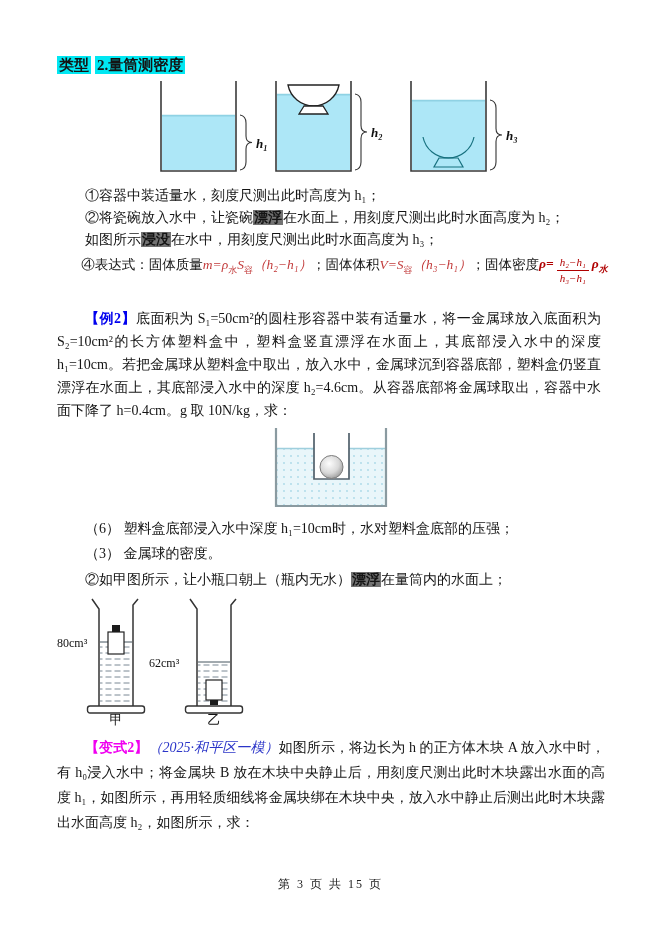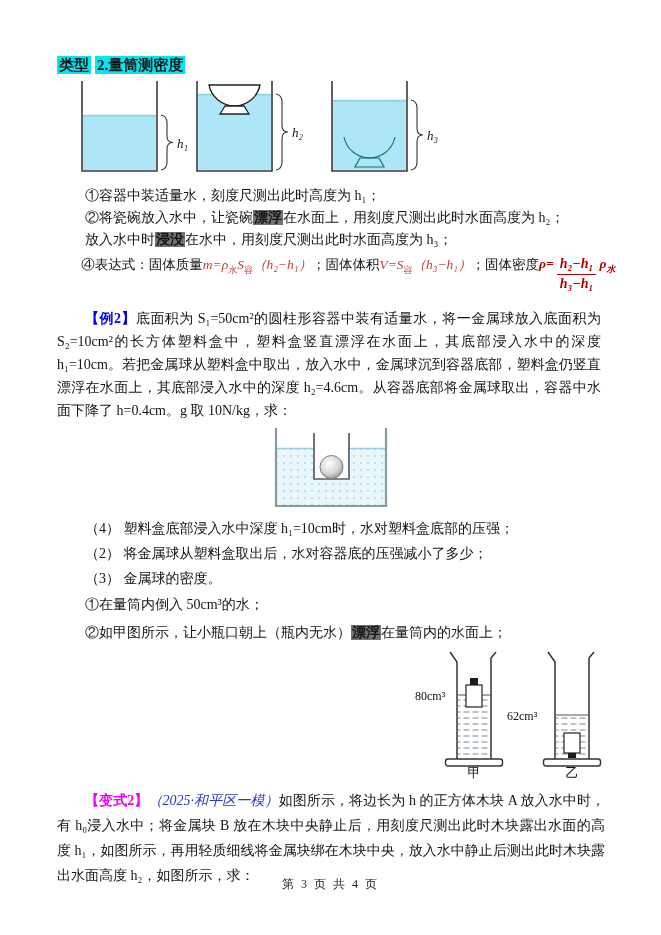--- a/index.html
+++ b/index.html
@@ -11,44 +11,44 @@
     padding:56px 56px 0 57px;
     font-family:"Liberation Serif","DejaVu Serif",serif;
     font-size:14px;color:#141414;
     overflow:hidden;
     border-radius:19px;
   }
   .heading{font-size:15px;font-weight:bold;margin:0 0 4px 0;}
   .hl-cyan{background:#00e7f2;padding:1px 2px;}
   .hl-cyan.first{margin-right:4px;}
   .hl-yellow{background:#737373;font-weight:bold;padding:0 1px;}
-  .fig-beakers{text-align:left;margin:2px 0 4px 0;}
+  .fig-beakers{text-align:center;margin:2px 0 4px 0;font-weight:bold;}
   .steps1 p{margin:0;line-height:22px;text-indent:2em;}
   .formula{
     display:flex;align-items:flex-start;white-space:nowrap;
     padding-left:1.8em;margin:5px 0 11px 0;min-height:40px;font-size:13.5px;
   }
   .math{font-style:italic;color:#c23a3a;font-family:"Liberation Serif","DejaVu Serif",serif;}
   .math sub{font-size:9px;font-style:normal;}
   .mathbold{font-style:italic;font-weight:bold;color:#b00000;}
   .mathbold sub{font-size:9px;}
-  .frac{display:inline-block;text-align:center;font-size:14px;line-height:1.2;
-        color:#b00000;font-weight:bold;font-style:italic;margin:0 3px;vertical-align:middle;}
+  .frac{display:inline-block;text-align:center;font-size:11px;line-height:1.2;
+        color:#b00000;font-weight:normal;font-style:italic;margin:0 3px;vertical-align:middle;}
   .frac .num{display:block;border-bottom:1.4px solid #b00000;padding:0 3px 1px 3px;}
   .frac .den{display:block;padding:1px 3px 0 3px;}
   .para{margin:3px 4px 0 0;line-height:23px;text-align:justify;text-indent:2em;}
   .lbl-blue{color:#0000ee;font-weight:bold;}
   .lbl-magenta{color:#f000f0;font-weight:bold;}
   .src-blue{color:#2b35c8;font-style:italic;}
   .fig-container{text-align:center;margin:4px 0 2px 0;}
   .questions{margin-top:2px;}
   .questions p{margin:0;line-height:25px;text-indent:2em;}
   .para-var2a{margin:4px 0 0 0;line-height:24px;text-align:justify;text-indent:2em;}
   .steps2 p{margin:0;line-height:28px;text-indent:2em;}
-  .fig-cylinders{text-align:right;margin:2px 0 0 0;}
+  .fig-cylinders{text-align:left;margin:2px 0 0 0;}
   .para-var2b{margin:5px 0 0 0;line-height:25px;text-align:justify;text-indent:2em;}
   .footer{position:absolute;left:0;right:0;bottom:42px;text-align:center;
           font-size:12px;letter-spacing:2px;color:#222;}
   svg text{font-family:"Liberation Serif","DejaVu Serif",serif;}
 </style>
 </head>
 <body>
 
 <div class="page">
 
@@ -85,21 +85,21 @@
         <path d="M5,2 L5,92 L80,92 L80,2" fill="none" stroke="#3a3a3a" stroke-width="1.6"></path>
         <path d="M84,21 Q90,22 90,29 L90,49.5 Q90,56 96,56 Q90,56 90,62.5 L90,83 Q90,90 84,91" fill="none" stroke="#333" stroke-width="1.1"></path>
         <text x="100" y="61" font-size="13" font-style="italic" fill="#111">h₃</text>
       </g>
     </svg>
   </div>
 
   <div class="steps1">
     <p><span>①容器中装适量水，刻度尺测出此时高度为 h₁；</span></p>
     <p><span>②将瓷碗放入水中，让瓷碗</span><span class="hl-yellow">漂浮</span><span>在水面上，用刻度尺测出此时水面高度为 h₂；</span></p>
-    <p><span>放入水中时</span><span class="hl-yellow">浸没</span><span>在水中，用刻度尺测出此时水面高度为 h₃；</span></p>
+    <p><span>如图所示</span><span class="hl-yellow">浸没</span><span>在水中，用刻度尺测出此时水面高度为 h₃；</span></p>
   </div>
 
   <div class="formula">
     <span>④表达式：固体质量 </span>
     <span class="math"><span>m=ρ</span><sub>水</sub><span>S</span><sub>容</sub><span>（h₂−h₁）</span></span>
     <span>；固体体积 </span>
     <span class="math"><span>V=S</span><sub>容</sub><span>（h₃−h₁）</span></span>
     <span>；固体密度 </span>
     <span class="mathbold">ρ=</span>
     <span class="frac">
@@ -128,28 +128,26 @@
       <rect x="9" y="22" width="108" height="57" fill="#e9f6fa"></rect>
       <rect x="9" y="22" width="108" height="57" fill="url(#pdots)"></rect>
       <line x1="9" y1="22.5" x2="117" y2="22.5" stroke="#9fcfdd" stroke-width="1.4"></line>
       <path d="M46,7 L46,53 L81,53 L81,7" fill="#ffffff" stroke="#51606b" stroke-width="1.7"></path>
       <circle cx="63.5" cy="41" r="11.5" fill="url(#ballg)" stroke="#7d7d7d" stroke-width="1"></circle>
       <path d="M8,2 L8,80 L118,80 L118,2" fill="none" stroke="#8a9aa0" stroke-width="2.2"></path>
     </svg>
   </div>
 
   <div class="questions">
-    <p>（4） 塑料盒底部浸入水中深度 h₁=10cm时，水对塑料盒底部的压强；</p>
-    <p>（2） 将金属球从塑料盒取出后，水对容器底的压强减小了多少；</p>
+    <p>（6） 塑料盒底部浸入水中深度 h₁=10cm时，水对塑料盒底部的压强；</p>
     <p>（3） 金属球的密度。</p>
   </div>
 
 
   <div class="steps2">
-    <p><span>①在量筒内倒入 50cm³的水；</span></p>
     <p><span>②如甲图所示，让小瓶口朝上（瓶内无水）</span><span class="hl-yellow">漂浮</span><span>在量筒内的水面上；</span></p>
   </div>
 
   <div class="fig-cylinders">
     <svg width="190" height="130" viewBox="0 0 190 130">
       <defs>
         <pattern id="pdash" width="9" height="6" patternUnits="userSpaceOnUse">
           <line x1="0.5" y1="3" x2="6.5" y2="3" stroke="#6b7b88" stroke-width="0.9"></line>
         </pattern>
       </defs>
@@ -177,15 +175,15 @@
       <text x="92" y="71" font-size="12" fill="#111">62cm³</text>
       <text x="59" y="128" font-size="13" fill="#111" text-anchor="middle">甲</text>
       <text x="157" y="128" font-size="13" fill="#111" text-anchor="middle">乙</text>
     </svg>
   </div>
 
   <p class="para-var2b">
     <span class="lbl-magenta">【变式2】</span><span class="src-blue">（2025·和平区一模）</span><span>如图所示，将边长为 h 的正方体木块 A 放入水中时，有 h₀浸入水中；将金属块 B 放在木块中央静止后，用刻度尺测出此时木块露出水面的高度 h₁，如图所示，再用轻质细线将金属块绑在木块中央，放入水中静止后测出此时木块露出水面高度 h₂，如图所示，求：</span>
   </p>
 
-  <div class="footer">第 3 页 共 4 页</div>
+  <div class="footer">第 3 页 共 15 页</div>
 
 </div>
 
 </body></html>

